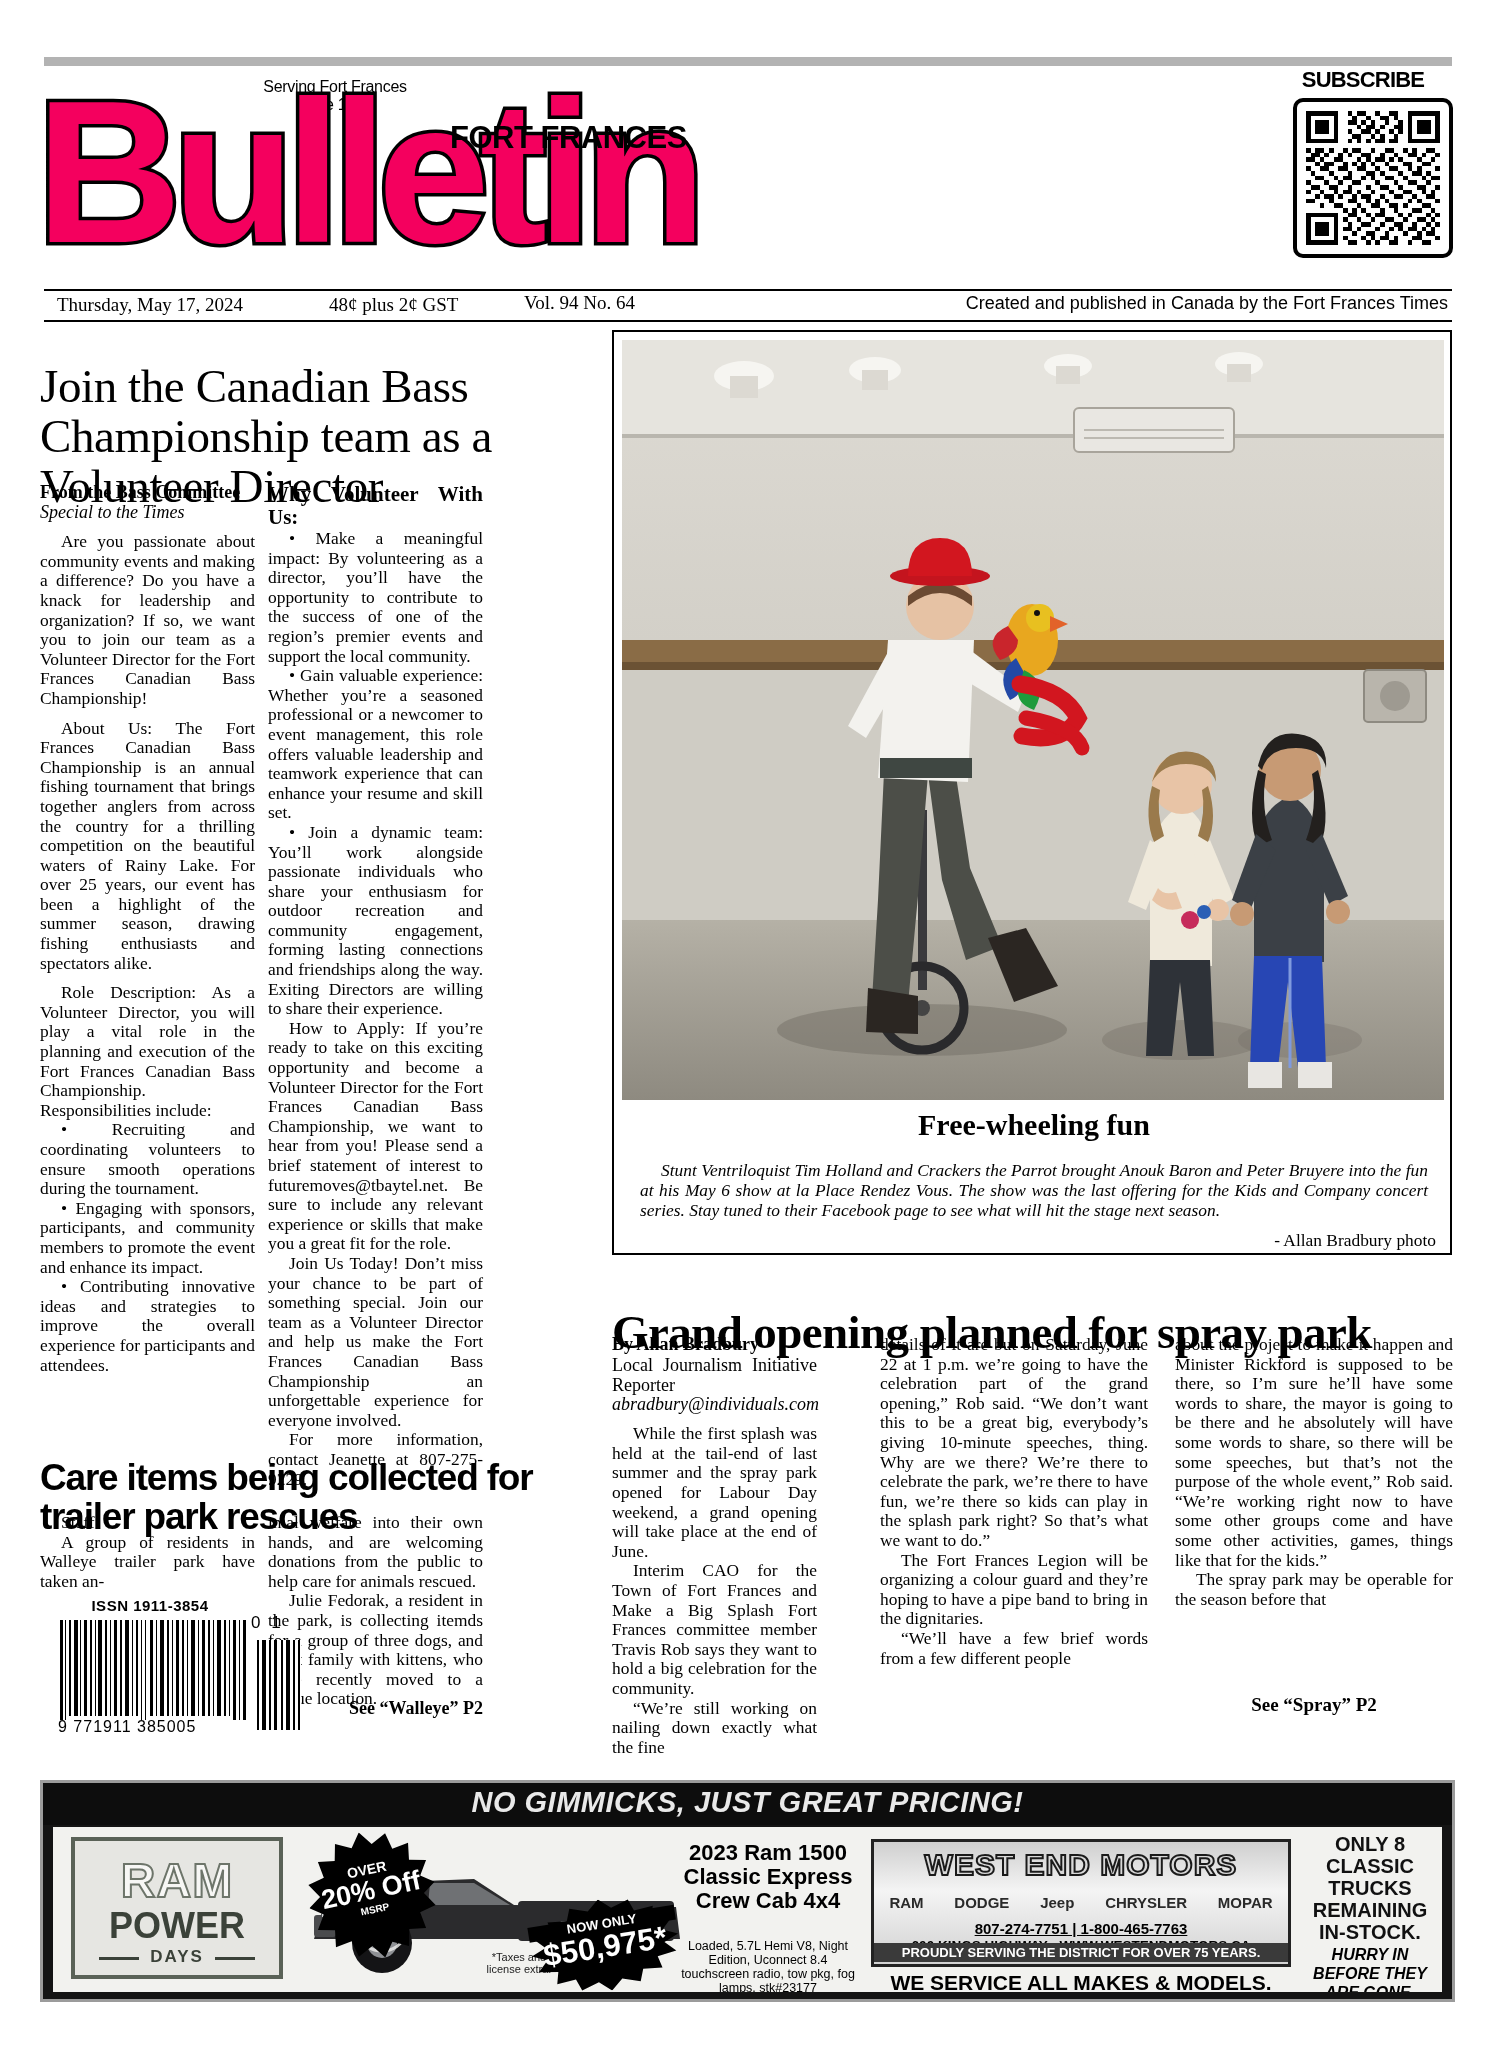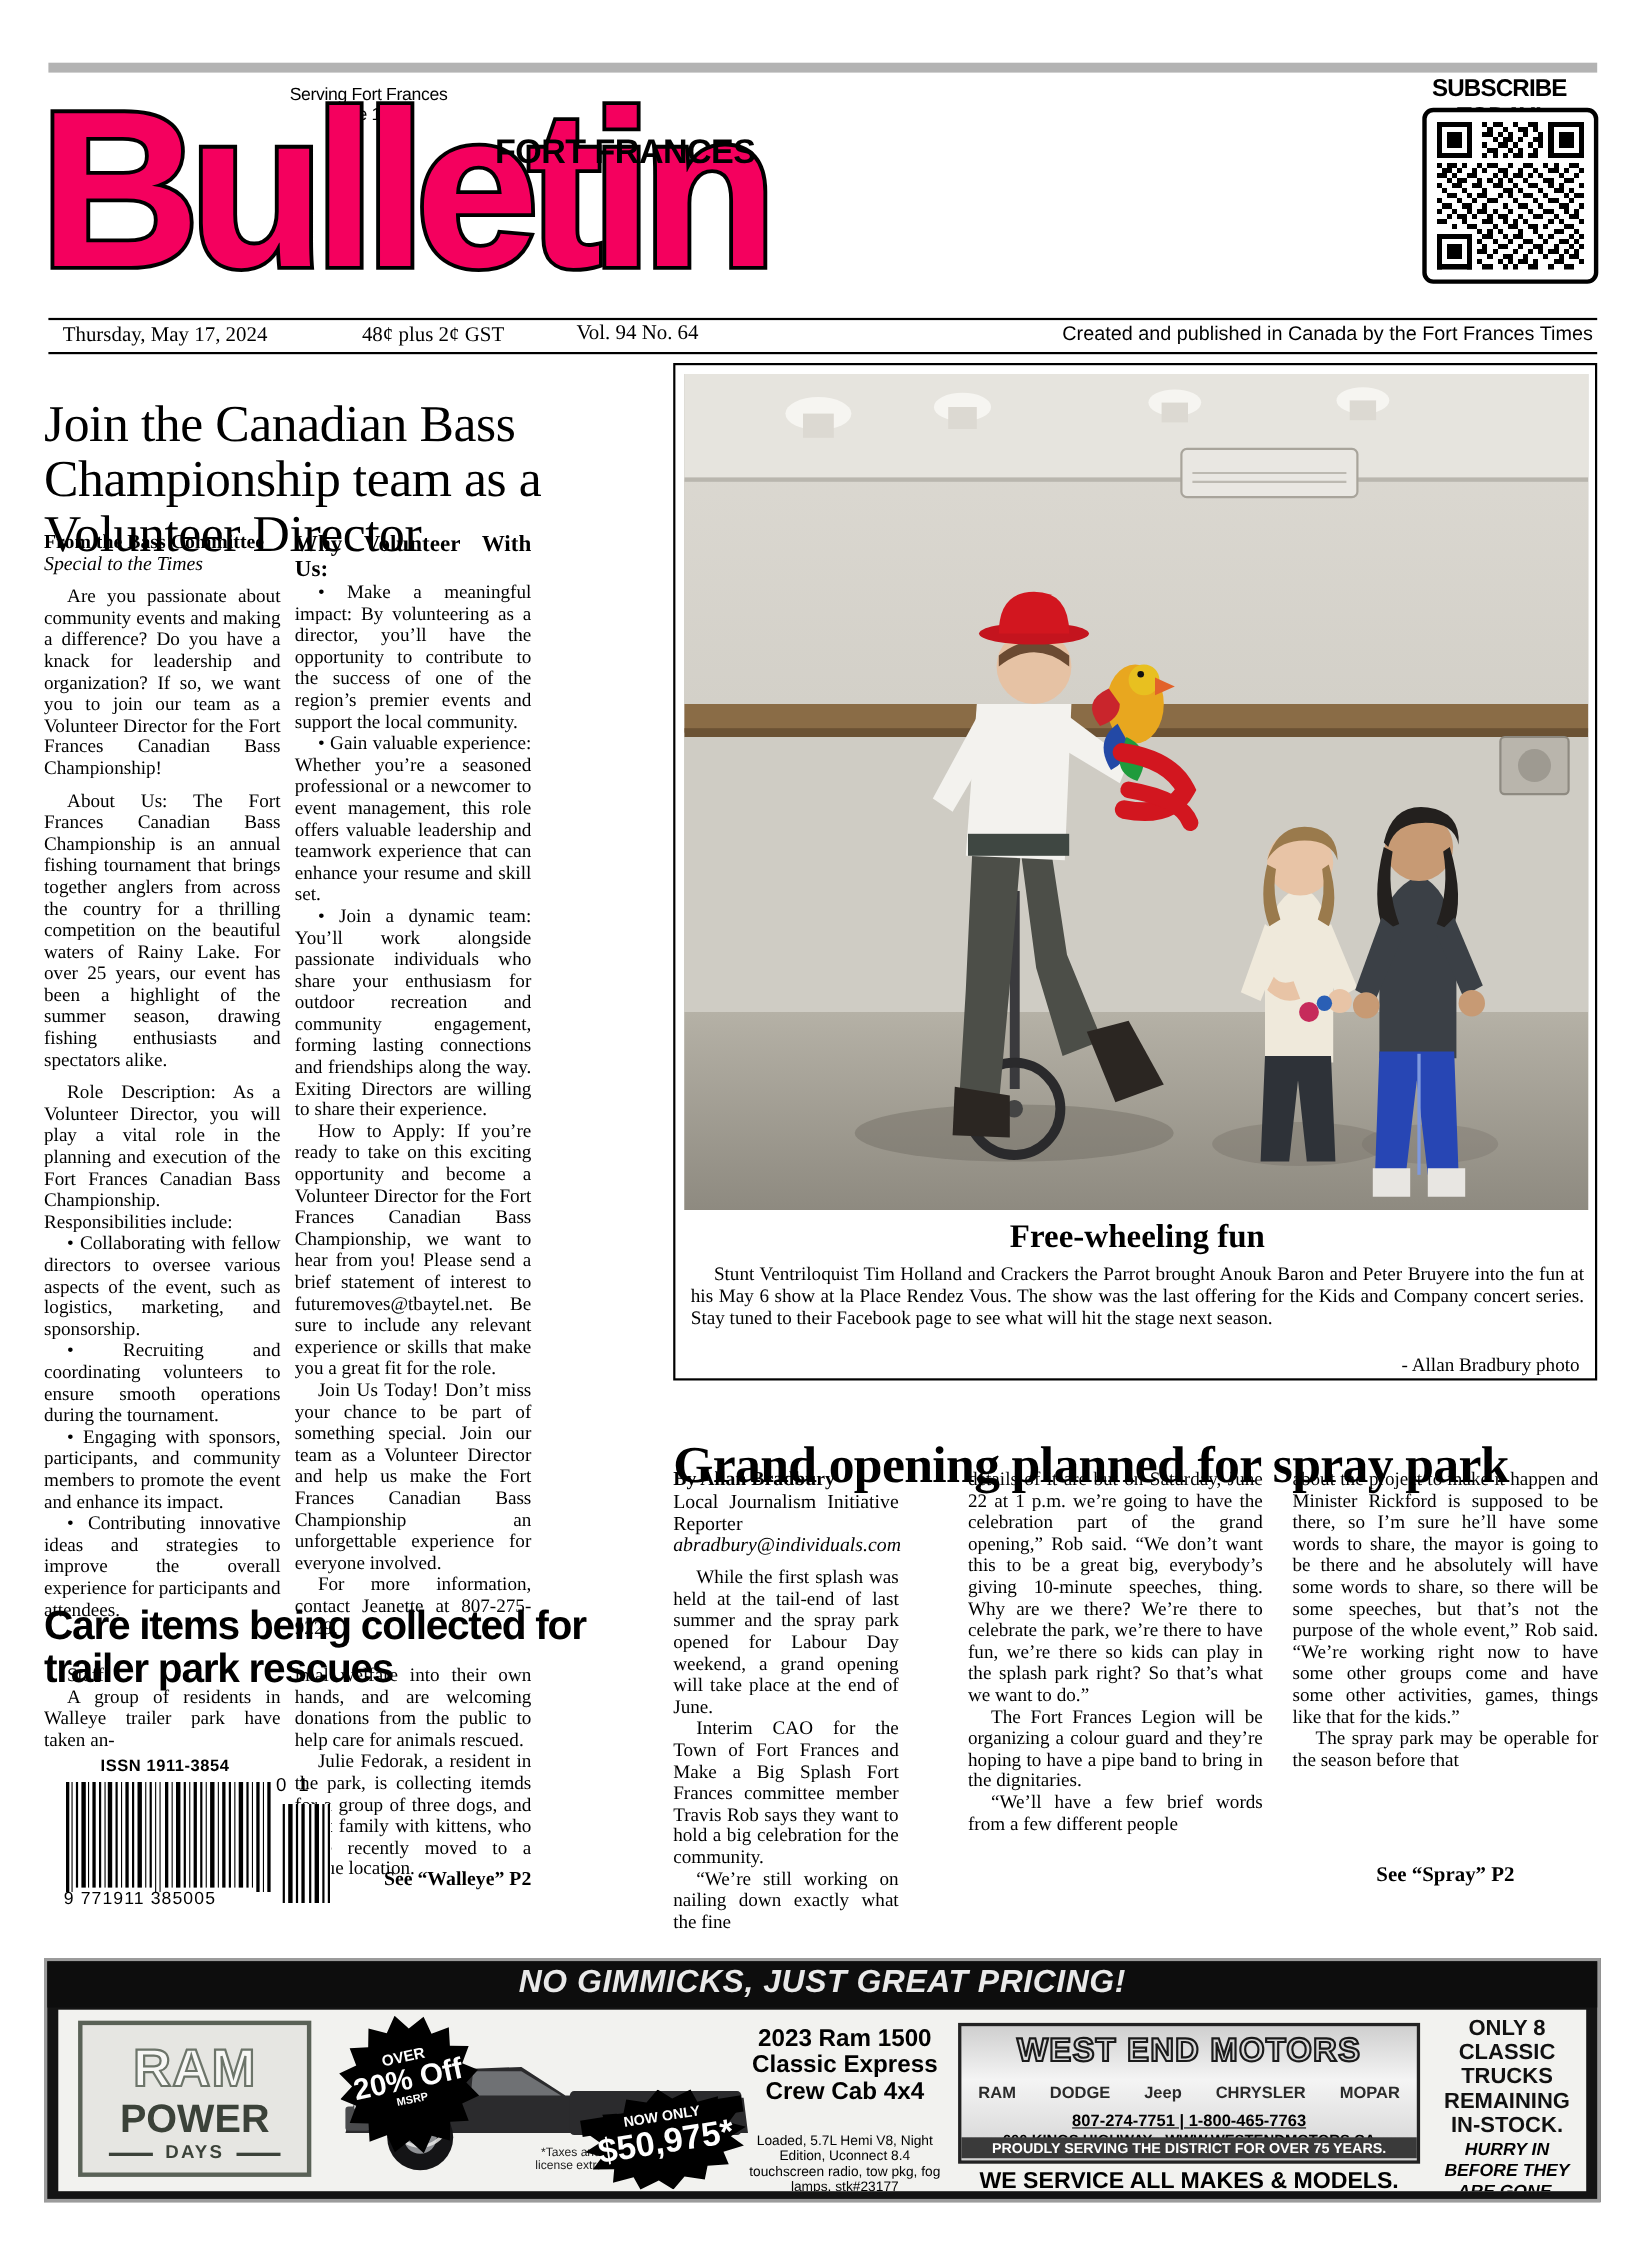--- a/index.html
+++ b/index.html
@@ -110,21 +110,21 @@
     overflow:hidden;background:#c9c6bd;
   }
   .cap-title{
     position:absolute;left:0;top:776px;width:840px;text-align:center;
     font-family:"Liberation Serif",serif;font-weight:bold;font-size:30px;
   }
   .cap-text{
     position:absolute;left:14px;top:816px;width:812px;
     font-size:17.4px;line-height:20px;text-align:justify;
   }
-  .cap-text p{margin:0;text-indent:21px;}
+  .cap-text p{margin:12px;text-indent:21px;font-style:italic;}
   .cap-credit{position:absolute;right:14px;top:898px;font-size:17.4px;}
 
   
   .story3-hl{
     position:absolute;left:612px;top:1268px;width:845px;
     font-size:47px;line-height:50px;letter-spacing:-0.6px;
   }
   .s3-c1{position:absolute;left:612px;top:1335px;width:205px;}
   .s3-c2{position:absolute;left:880px;top:1335px;width:268px;}
   .s3-c3{position:absolute;left:1175px;top:1335px;width:278px;}
@@ -505,21 +505,20 @@
 
   <div class="s1-c1 body-col">
     <div class="byline">From the Bass Committee</div>
     <div class="byline-it">Special to the Times</div>
     <p style="height:10px;margin:0"></p>
     <p>Are you passionate about community events and making a difference? Do you have a knack for leadership and organization? If so, we want you to join our team as a Volunteer Director for the Fort Frances Canadian Bass Championship!</p>
     <p style="height:10px;margin:0"></p>
     <p>About Us: The Fort Frances Canadian Bass Championship is an annual fishing tournament that brings together anglers from across the country for a thrilling competition on the beautiful waters of Rainy Lake. For over 25 years, our event has been a highlight of the summer season, drawing fishing enthusiasts and spectators alike.</p>
     <p style="height:10px;margin:0"></p>
     <p>Role Description: As a Volunteer Director, you will play a vital role in the planning and execution of the Fort Frances Canadian Bass Championship. Responsibilities include:</p>
-    <p>• Collaborating with fellow directors to oversee various aspects of the event, such as logistics, marketing, and sponsorship.</p>
     <p>• Recruiting and coordinating volunteers to ensure smooth operations during the tournament.</p>
     <p>• Engaging with sponsors, participants, and community members to promote the event and enhance its impact.</p>
     <p>• Contributing innovative ideas and strategies to improve the overall experience for participants and attendees.</p>
   </div>
 
   <div class="s1-c2 body-col">
     <div class="s1-headline-small">Why Volunteer With Us:</div>
     <p>• Make a meaningful impact: By volunteering as a director, you’ll have the opportunity to contribute to the success of one of the region’s premier events and support the local community.</p>
     <p>• Gain valuable experience: Whether you’re a seasoned professional or a newcomer to event management, this role offers valuable leadership and teamwork experience that can enhance your resume and skill set.</p>
     <p>• Join a dynamic team: You’ll work alongside passionate individuals who share your enthusiasm for outdoor recreation and community engagement, forming lasting connections and friendships along the way. Exiting Directors are willing to share their experience.</p>

